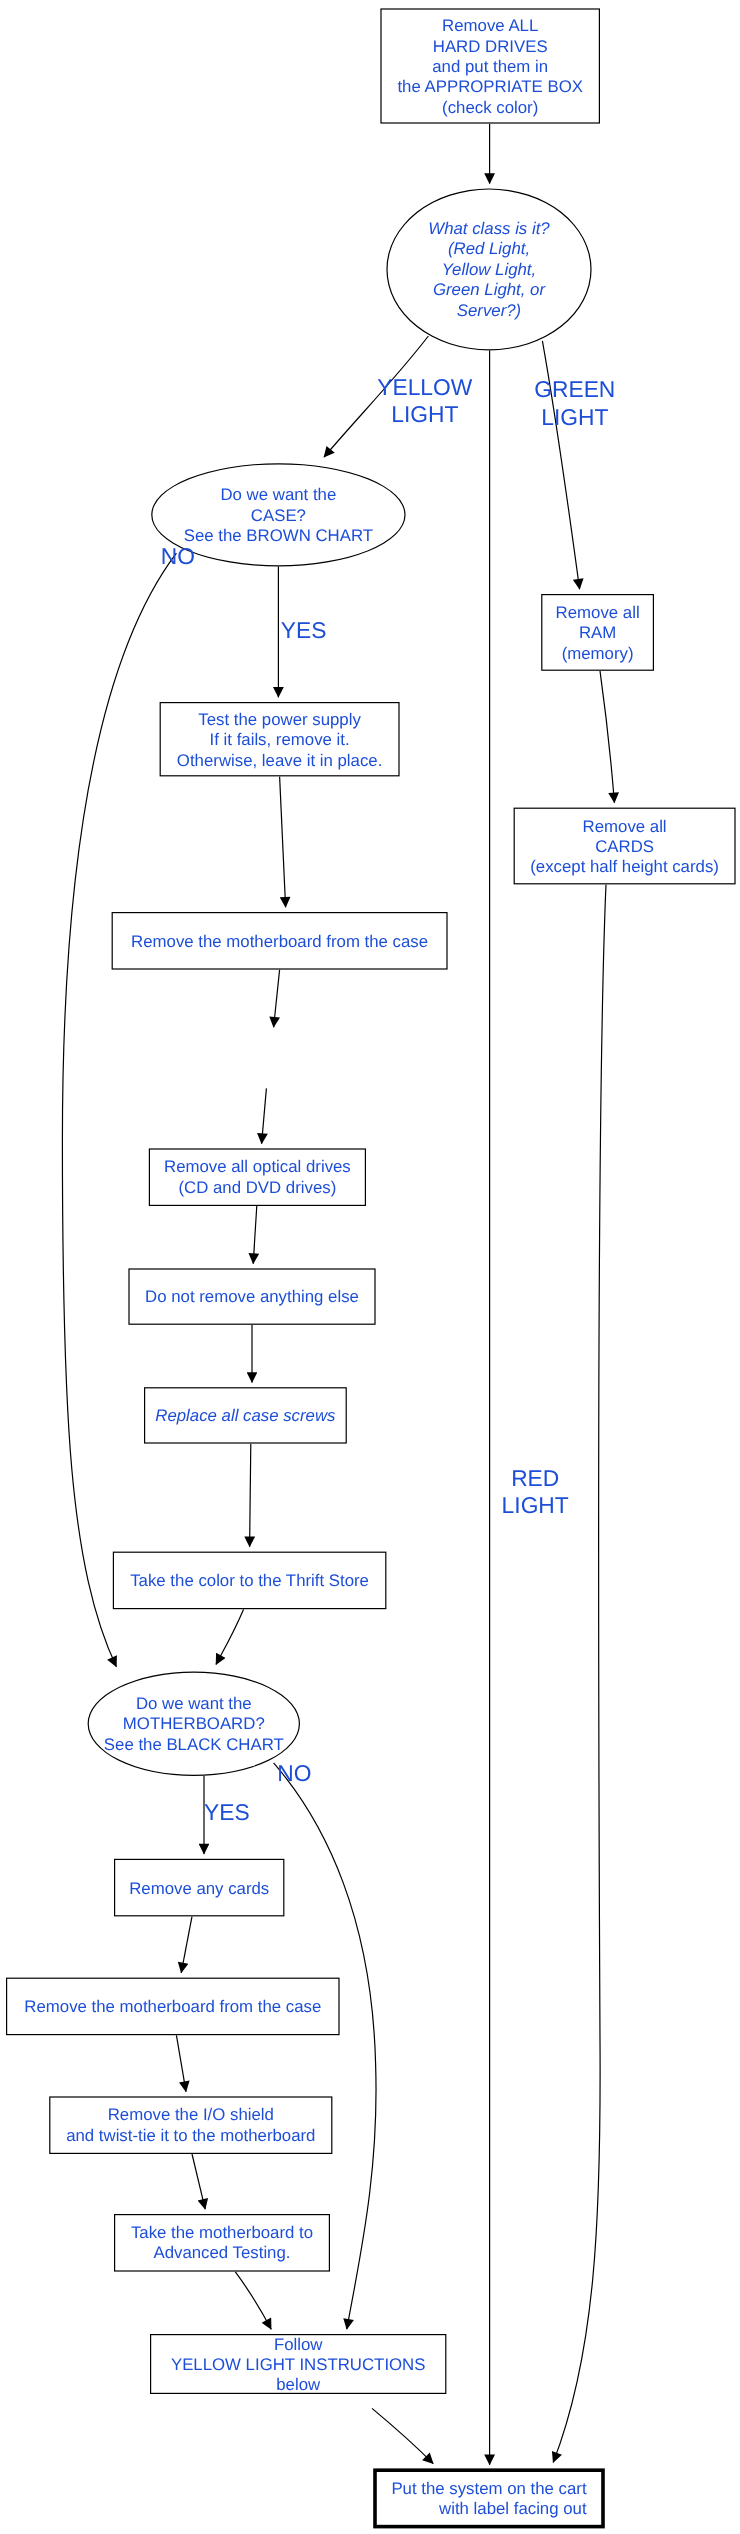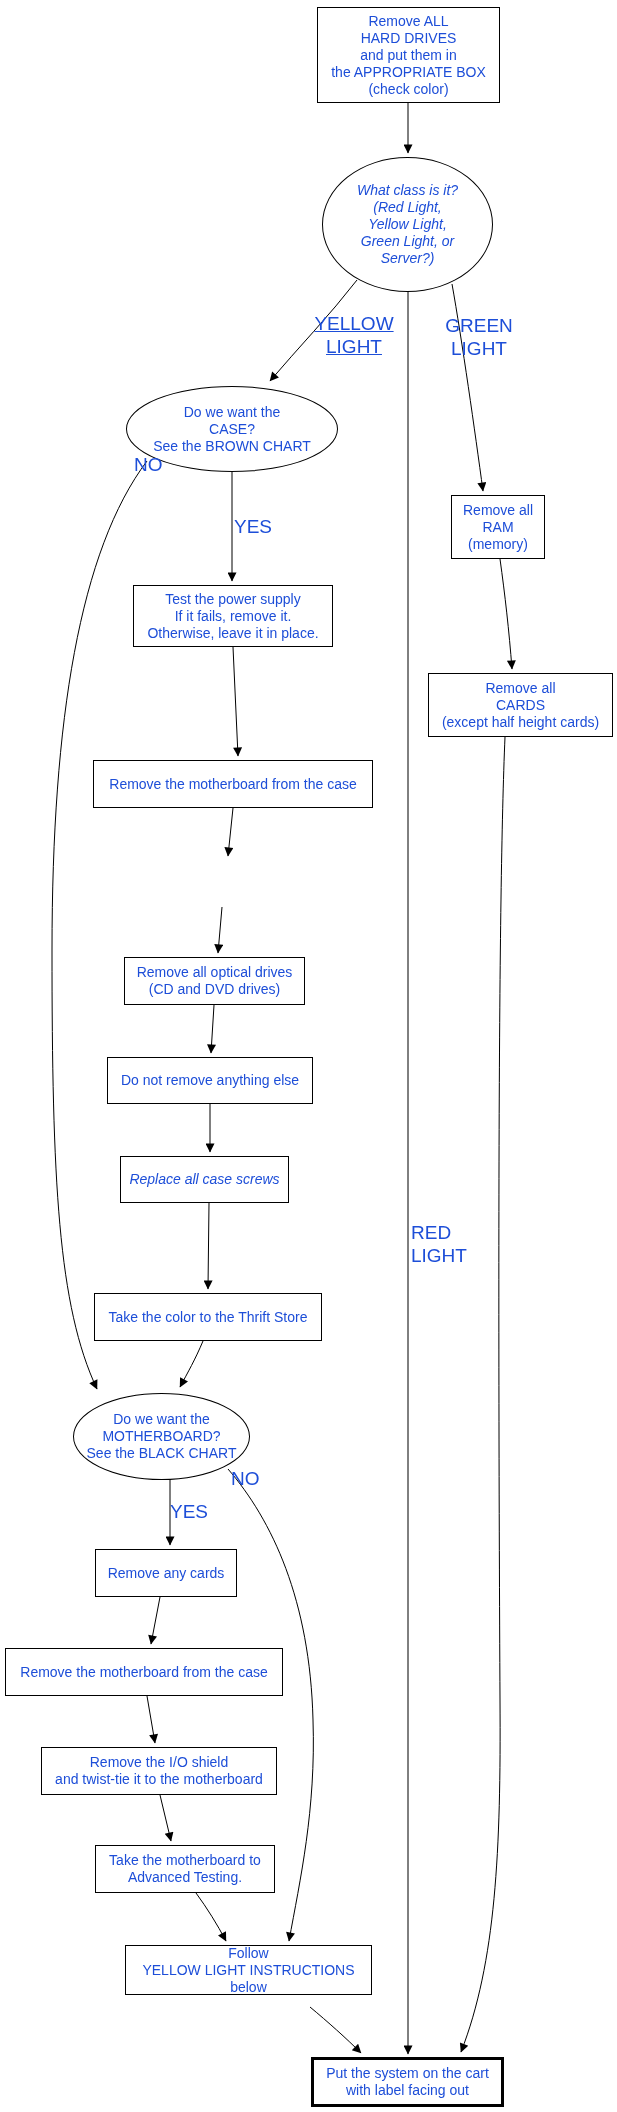--- a/index.html
+++ b/index.html
@@ -19,30 +19,30 @@
     align-items:center;
     justify-content:center;
     text-align:center;
     white-space:pre-line;
     font-size:14px;
     line-height:17px;
     box-sizing:border-box;
     background:#ffffff;
   }
   .rect{border:1px solid #000000;}
-  .rect-bold{border:3px solid #000000;}
+  .rect-bold{border:3px solid #000000;text-align:right;}
   .ellipse{border:1px solid #000000;border-radius:50%;}
   .edge-label{
     position:absolute;
     white-space:pre-line;
     font-size:19px;
     line-height:23px;
     text-align:center;
   }
-  .edge-label.left{text-align:left;}
+  .edge-label.left{text-align:center;}
 </style>
 </head>
 <body>
 
 <div id="canvas">
 
   <svg id="edges" viewBox="0 0 617 2112" xmlns="http://www.w3.org/2000/svg">
     <defs>
       <marker id="arrow" viewBox="0 0 10 10" refX="9.5" refY="5" markerWidth="13" markerHeight="9" orient="auto-start-reverse">
         <path d="M0,0 L10,5 L0,10 z" fill="#000000"></path>
@@ -128,21 +128,21 @@
   <div class="node rect" style="left:95px;top:1845px;width:180px;height:48px;">Take the motherboard to
 Advanced Testing.</div>
 
   <div class="node rect" style="left:125px;top:1945px;width:247px;height:50px;">Follow
 YELLOW LIGHT INSTRUCTIONS
 below</div>
 
   <div class="node rect-bold" style="left:311px;top:2057px;width:193px;height:50px;">Put the system on the cart
 with label facing out</div>
 
-  <div class="edge-label" style="left:314px;top:312px;width:80px;text-decoration:underline;">YELLOW
+  <div class="edge-label" style="left:314px;top:312px;width:80px;">YELLOW
 LIGHT</div>
 
   <div class="edge-label" style="left:442px;top:314px;width:74px;">GREEN
 LIGHT</div>
 
   <div class="edge-label left" style="left:411px;top:1221px;width:70px;">RED
 LIGHT</div>
 
   <div class="edge-label" style="left:134px;top:453px;">NO</div>
 

